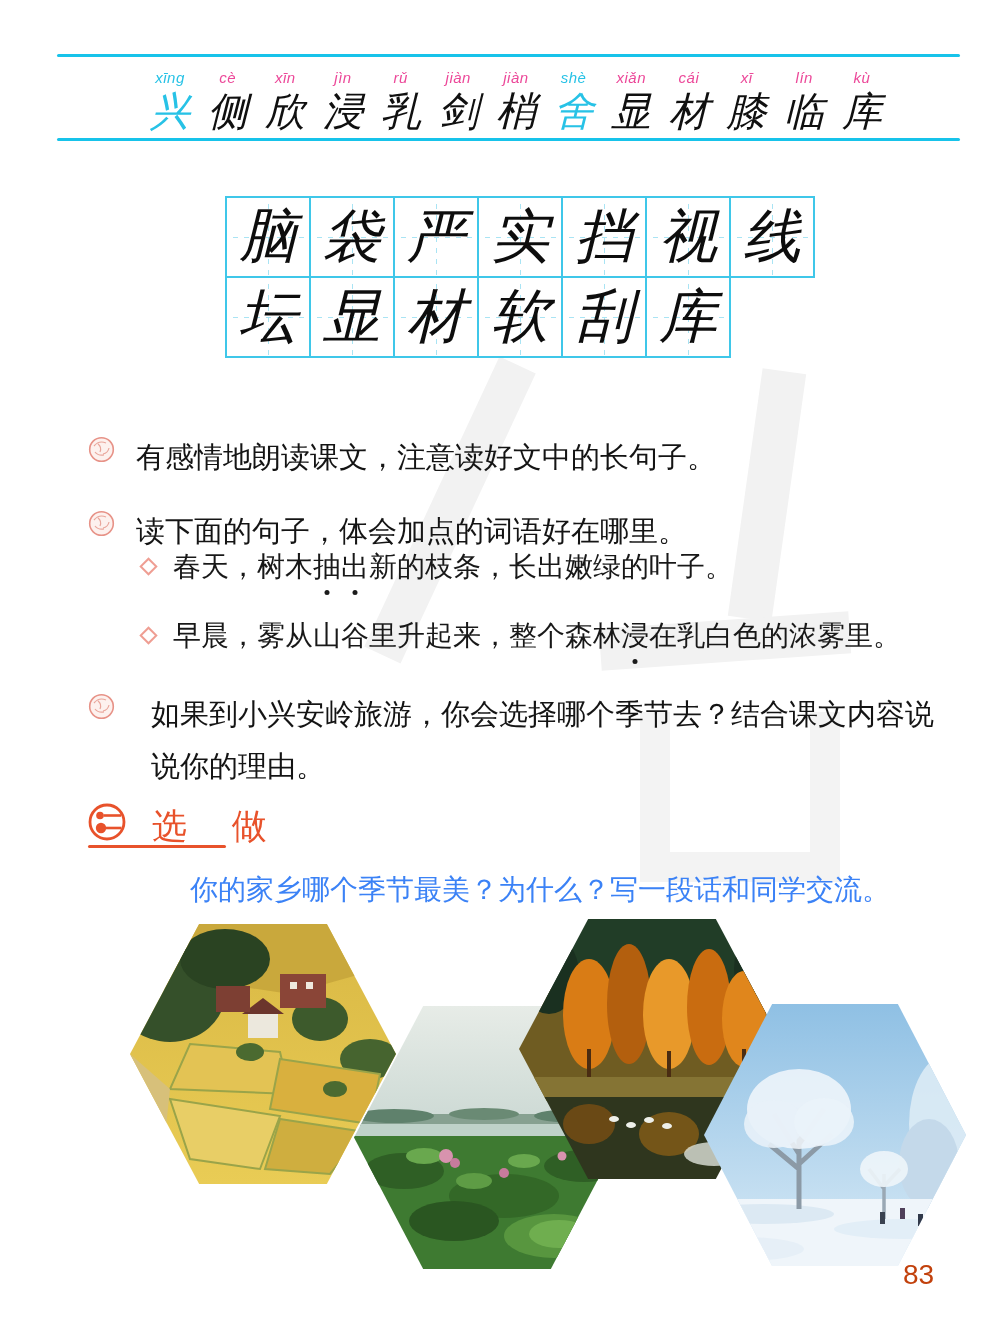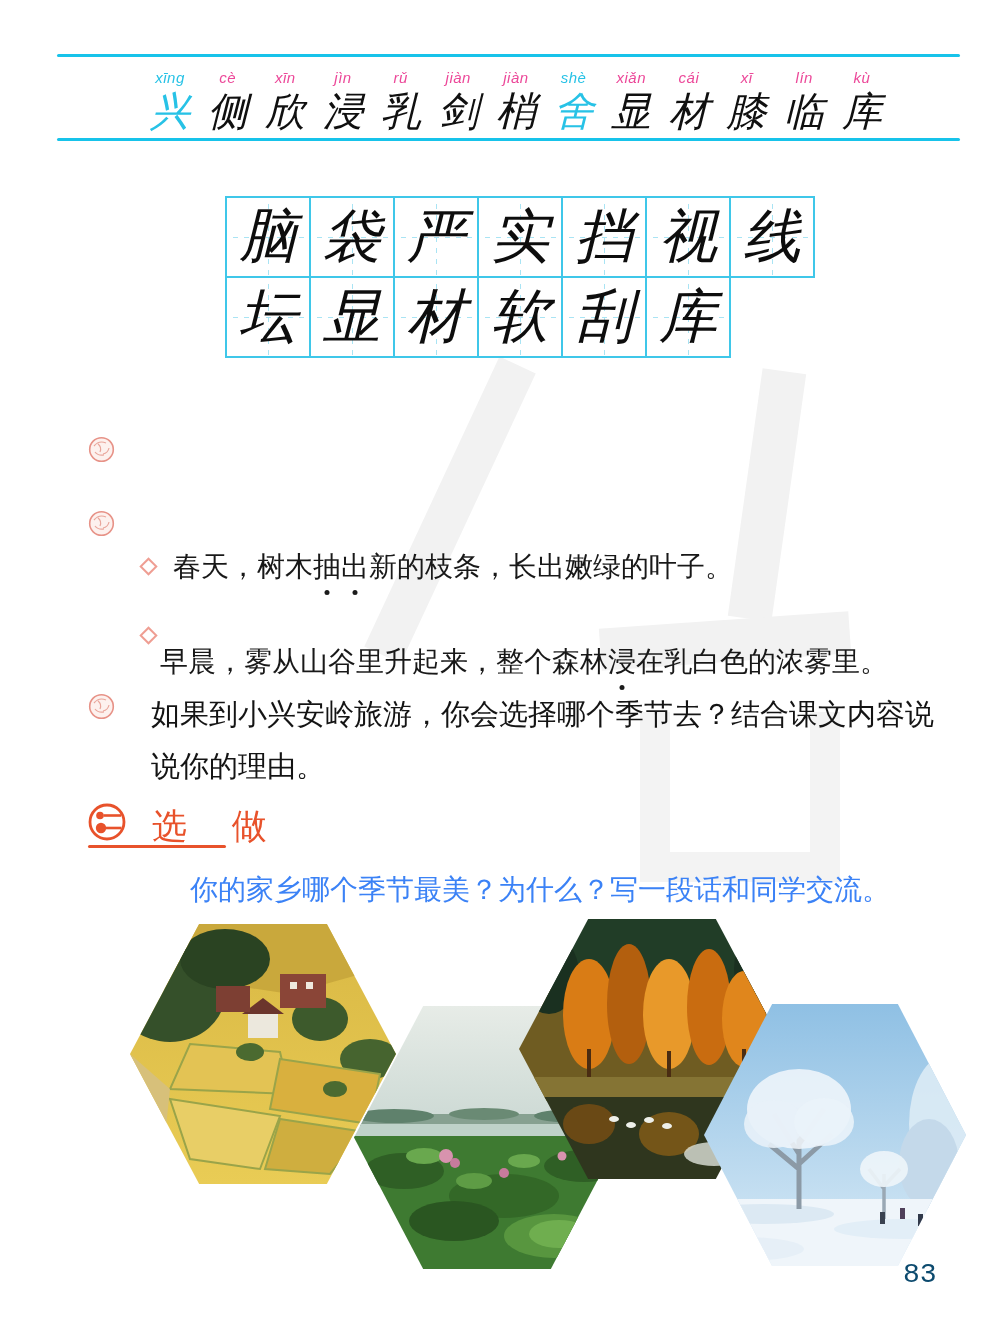--- a/index.html
+++ b/index.html
@@ -68,22 +68,22 @@
   
   .hex { position:absolute; clip-path:polygon(26% 0%, 74% 0%, 100% 50%, 74% 100%, 26% 100%, 0% 50%);
          overflow:hidden; z-index:2; }
   .hex svg { display:block; width:100%; height:100%; }
   #hex-village { left:130px; top:924px; width:266px; height:260px; }
   #hex-lotus   { left:354px; top:1006px; width:266px; height:263px; }
   #hex-autumn  { left:519px; top:919px; width:266px; height:260px; }
   #hex-winter  { left:704px; top:1004px; width:262px; height:262px; }
 
   
-  #page-number { position:absolute; left:903px; top:1259px; font-size:28px; color:#0c4a6e;
-                 font-family:Liberation Mono, monospace; }
+  #page-number { position:absolute; left:903px; top:1259px; font-size:28px; color:#c2410c;
+                 font-family:Liberation Sans, sans-serif; }
 </style>
 </head>
 <body>
 
 <div class="wm" style="left:430px; top:350px; width:40px; height:320px; transform:rotate(25deg);"></div>
 <div class="wm" style="left:745px; top:370px; width:44px; height:250px; transform:rotate(8deg);"></div>
 <div class="wm" style="left:600px; top:620px; width:250px; height:42px; transform:rotate(-4deg);"></div>
 <div class="wm wm-ring" style="left:640px; top:712px; width:200px; height:170px; border-top:none;"></div>
 
 <div class="rule" id="rule-top"></div>
@@ -189,36 +189,38 @@
     </div>
   </div>
 
 <div class="ex-row" id="ex1" style="top:431px;">
   <span class="bullet">
     <svg width="27" height="27" viewBox="0 0 27 27">
       <circle cx="13.5" cy="13.5" r="11.8" fill="#fdf1ee" stroke="#e79287" stroke-width="1.6"></circle>
       <path d="M6,10 q5,-6 12,-3 M7,16 q3,4 9,3 M15,18 q5,-1 6,-6 M10,8 q4,3 2,8" fill="none" stroke="#e9a69b" stroke-width="1.2"></path>
     </svg>
   </span>
+  <div class="ex-text">有感情地朗读课文，注意读好文中的长句子。</div>
 </div>
 
 <div class="ex-row" id="ex2" style="top:505px;">
   <span class="bullet">
     <svg width="27" height="27" viewBox="0 0 27 27">
       <circle cx="13.5" cy="13.5" r="11.8" fill="#fdf1ee" stroke="#e79287" stroke-width="1.6"></circle>
       <path d="M6,10 q5,-6 12,-3 M7,16 q3,4 9,3 M15,18 q5,-1 6,-6 M10,8 q4,3 2,8" fill="none" stroke="#e9a69b" stroke-width="1.2"></path>
     </svg>
   </span>
+  <div class="ex-text">读下面的句子，体会加点的词语好在哪里。</div>
 </div>
 
 <div class="sub-row" style="top:547px;">
   <span class="diamond"></span>
   <div class="sub-text">春天，树木<span class="em-char">抽</span><span class="em-char">出</span>新的枝条，长出嫩绿的叶子。</div>
 </div>
-<div class="sub-row" style="top:616px;flex-direction:column;">
+<div class="sub-row" style="top:616px;">
   <span class="diamond"></span>
   <div class="sub-text">早晨，雾从山谷里升起来，整个森林<span class="em-char">浸</span>在乳白色的浓雾里。</div>
 </div>
 
 <div class="ex-row" id="ex3" style="top:688px;">
   <span class="bullet">
     <svg width="27" height="27" viewBox="0 0 27 27">
       <circle cx="13.5" cy="13.5" r="11.8" fill="#fdf1ee" stroke="#e79287" stroke-width="1.6"></circle>
       <path d="M6,10 q5,-6 12,-3 M7,16 q3,4 9,3 M15,18 q5,-1 6,-6 M10,8 q4,3 2,8" fill="none" stroke="#e9a69b" stroke-width="1.2"></path>
     </svg>

